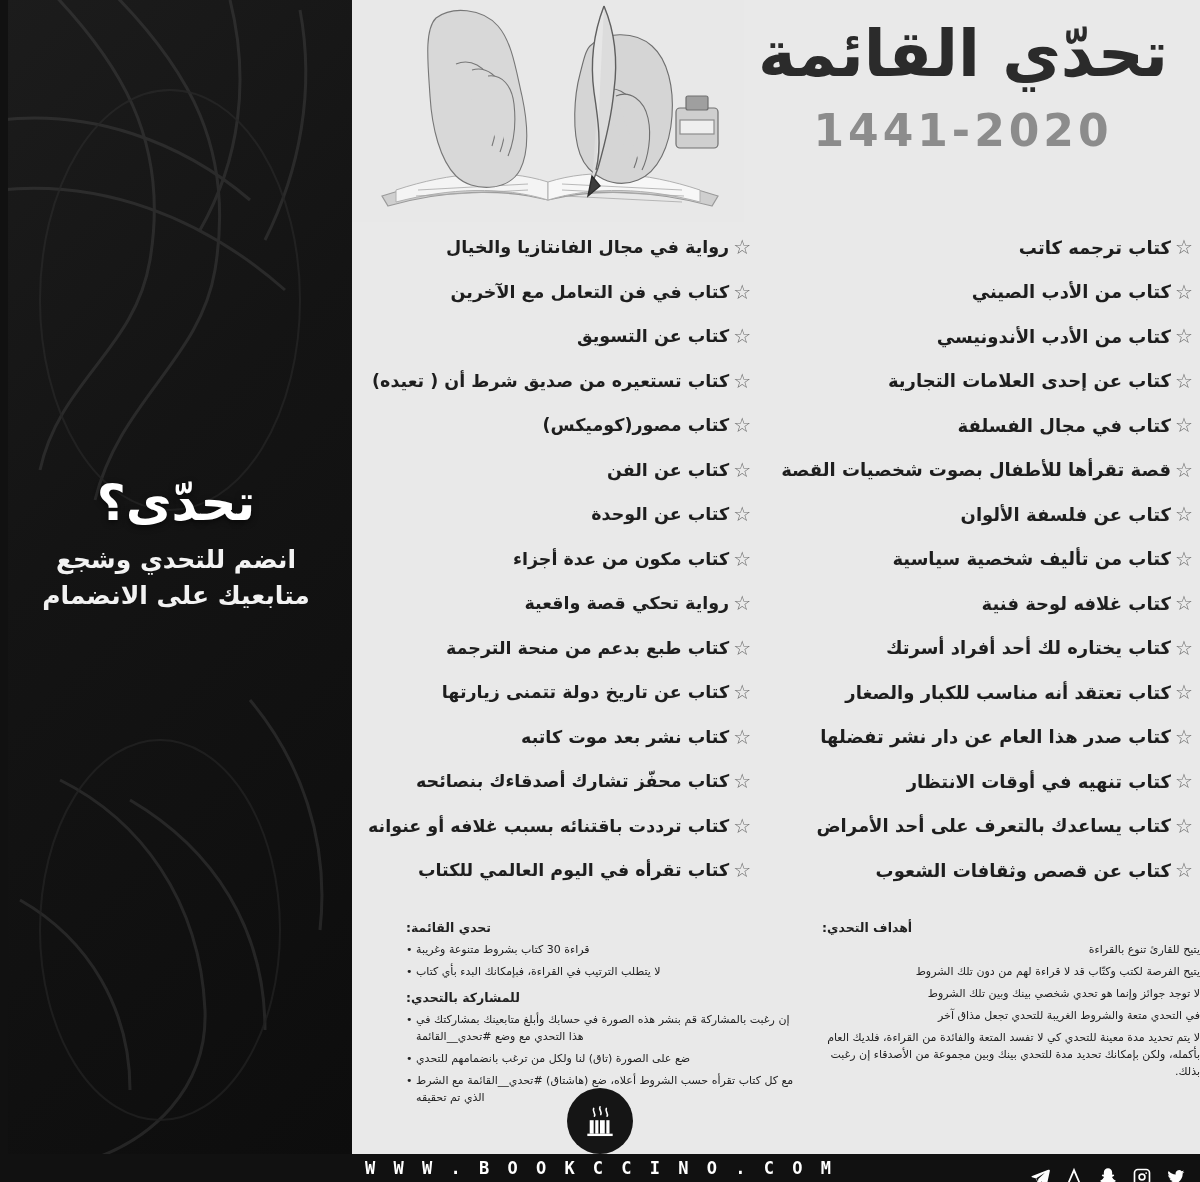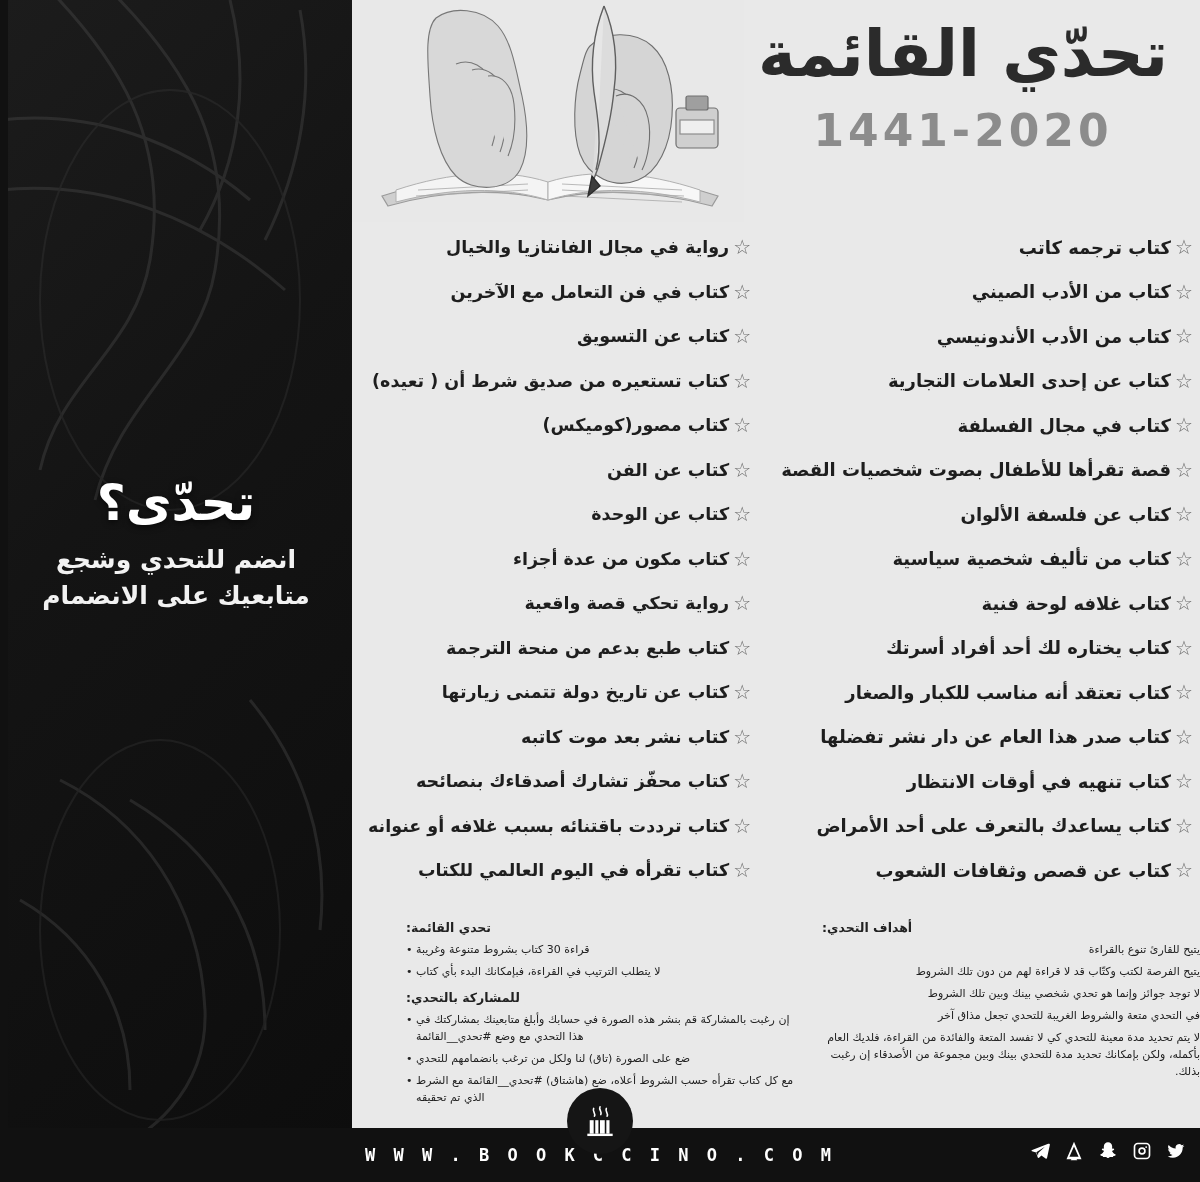--- a/index.html
+++ b/index.html
@@ -108,21 +108,21 @@
   .logo-circle{
     position:absolute;left:50%;transform:translateX(-50%);
     top:1088px;width:66px;height:66px;border-radius:50%;
     background:#151515;display:flex;align-items:center;justify-content:center;
     z-index:5;
   }
   .logo-circle svg{width:38px;height:38px;}
 
   
   .bottom-bar{
-    position:absolute;left:0;bottom:0;width:1200px;height:54px;
+    position:absolute;left:0;bottom:0;width:1200px;height:28px;
     background:#111;display:flex;align-items:center;
     justify-content:center;direction:ltr;
   }
   .site-url{
     color:#fff;font-size:17px;letter-spacing:4px;font-weight:bold;
     font-family:"DejaVu Sans Mono","Liberation Mono",monospace;
   }
   .socials{
     position:absolute;right:14px;top:0;height:46px;
     display:flex;align-items:center;gap:14px;

